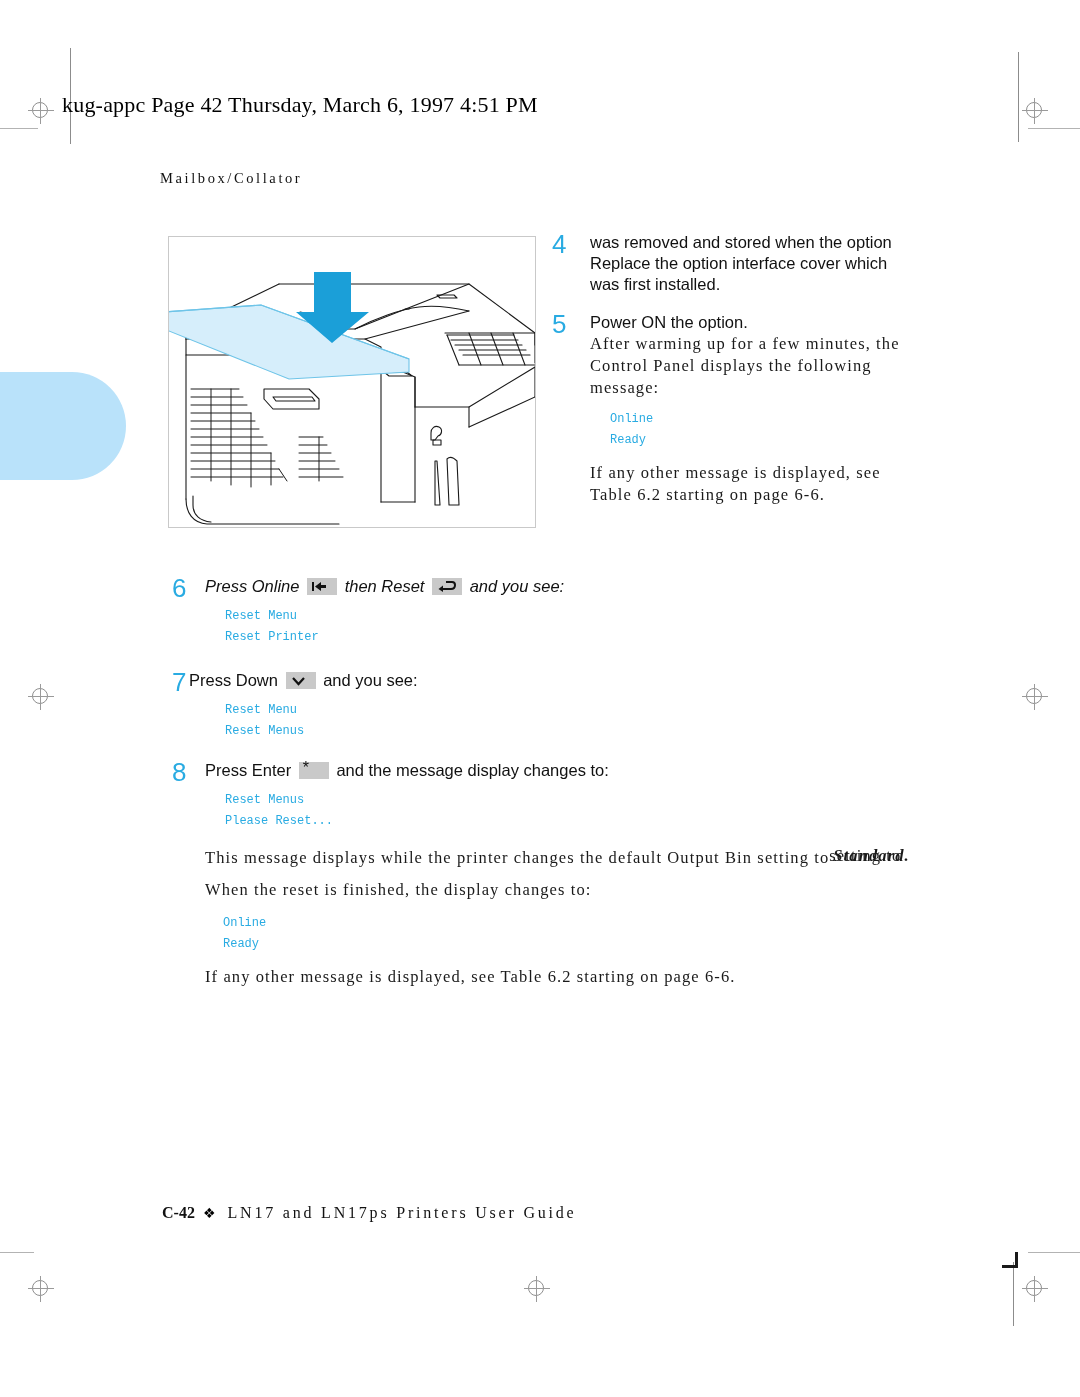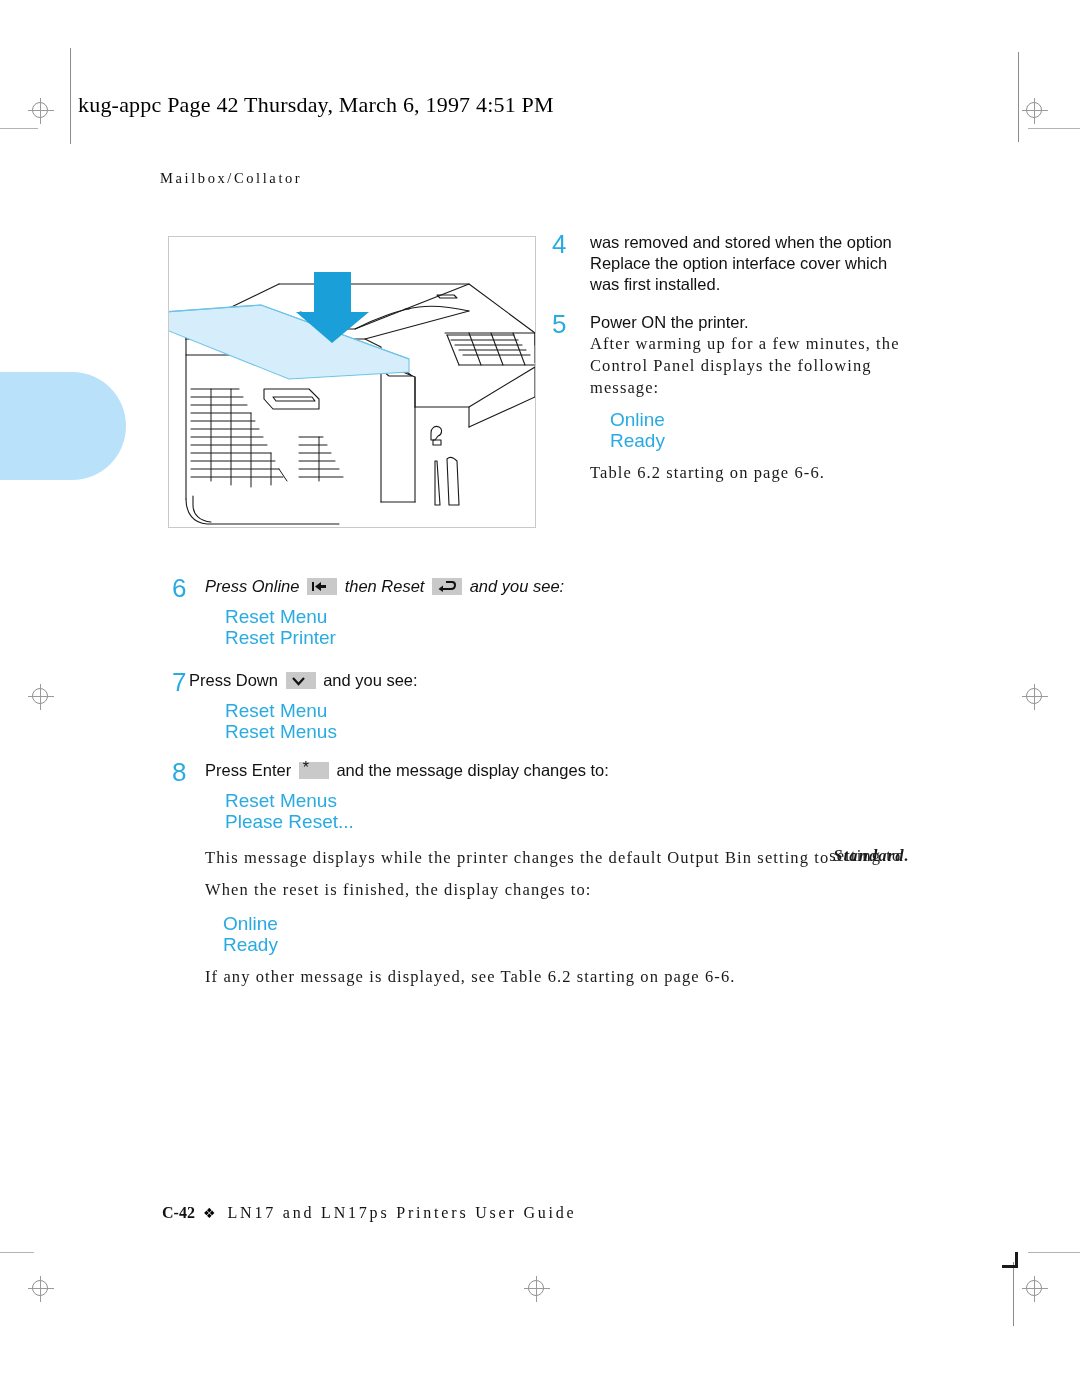--- a/index.html
+++ b/index.html
@@ -73,21 +73,20 @@
 
   
   .filestamp {
     position: absolute;
     left: 62px;
     top: 92px;
     font-family: "Liberation Serif", serif;
     font-size: 22px;
     letter-spacing: 0.2px;
     white-space: nowrap;
-    margin-left: 16px;
   }
 
   
   .runhead {
     position: absolute;
     left: 160px;
     top: 170px;
     font-family: "Liberation Serif", serif;
     font-size: 14.5px;
     letter-spacing: 2.6px;
@@ -136,22 +135,22 @@
     color: #111;
   }
   .serif-body {
     font-family: "Liberation Serif", serif;
     font-size: 16.5px;
     line-height: 22px;
     letter-spacing: 1.1px;
     color: #1a1a1a;
   }
   .lcd {
-    font-family: Liberation Sans, sans-serif;
-    font-size: 19px;
+    font-family: Liberation Mono, monospace;
+    font-size: 12px;
     line-height: 21px;
     color: #29ABE2;
   }
 
   
   .keycap {
     display: inline-block;
     vertical-align: middle;
     width: 30px;
     height: 17px;
@@ -385,32 +384,33 @@
     <div class="sans-body" style="margin-left:38px;">
       <div>was removed and stored when the option</div>
       <div>Replace the option interface cover which</div>
       <div>was first installed.</div>
     </div>
   </div>
 
   <div class="step" style="left:552px; top:312px; width:400px;">
     <div class="step-num" style="left: 0px; top: -3px; color: rgb(41, 171, 226);">5</div>
     <div class="sans-body" style="margin-left:38px;">
-      <div>Power ON the printer.</div>
+      <div>Power ON the option.</div>
     </div>
     <div class="serif-body" style="margin-left:38px; ">
       <div>After warming up for a few minutes, the</div>
       <div>Control Panel displays the following</div>
       <div>message:</div>
     </div>
     <div class="lcd" style="margin-left: 58px; margin-top: 10px; color: rgb(41, 171, 226);">
       <div>Online</div>
       <div>Ready</div>
     </div>
     <div class="serif-body" style="margin-left:38px; margin-top:11px;">
+      <div>If any other message is displayed, see</div>
       <div>Table 6.2 starting on page 6-6.</div>
     </div>
   </div>
 
   <div class="step" style="left:172px; top:576px; width:620px;">
     <div class="step-num" style="left: 0px; top: -3px; color: rgb(41, 171, 226);">6</div>
     <div class="sans-body" style="margin-left:33px; white-space:nowrap;font-style:italic;">
       <span>Press Online</span>
       <span class="keycap">
         <svg width="26" height="13" viewBox="0 0 26 13" xmlns="http://www.w3.org/2000/svg">

